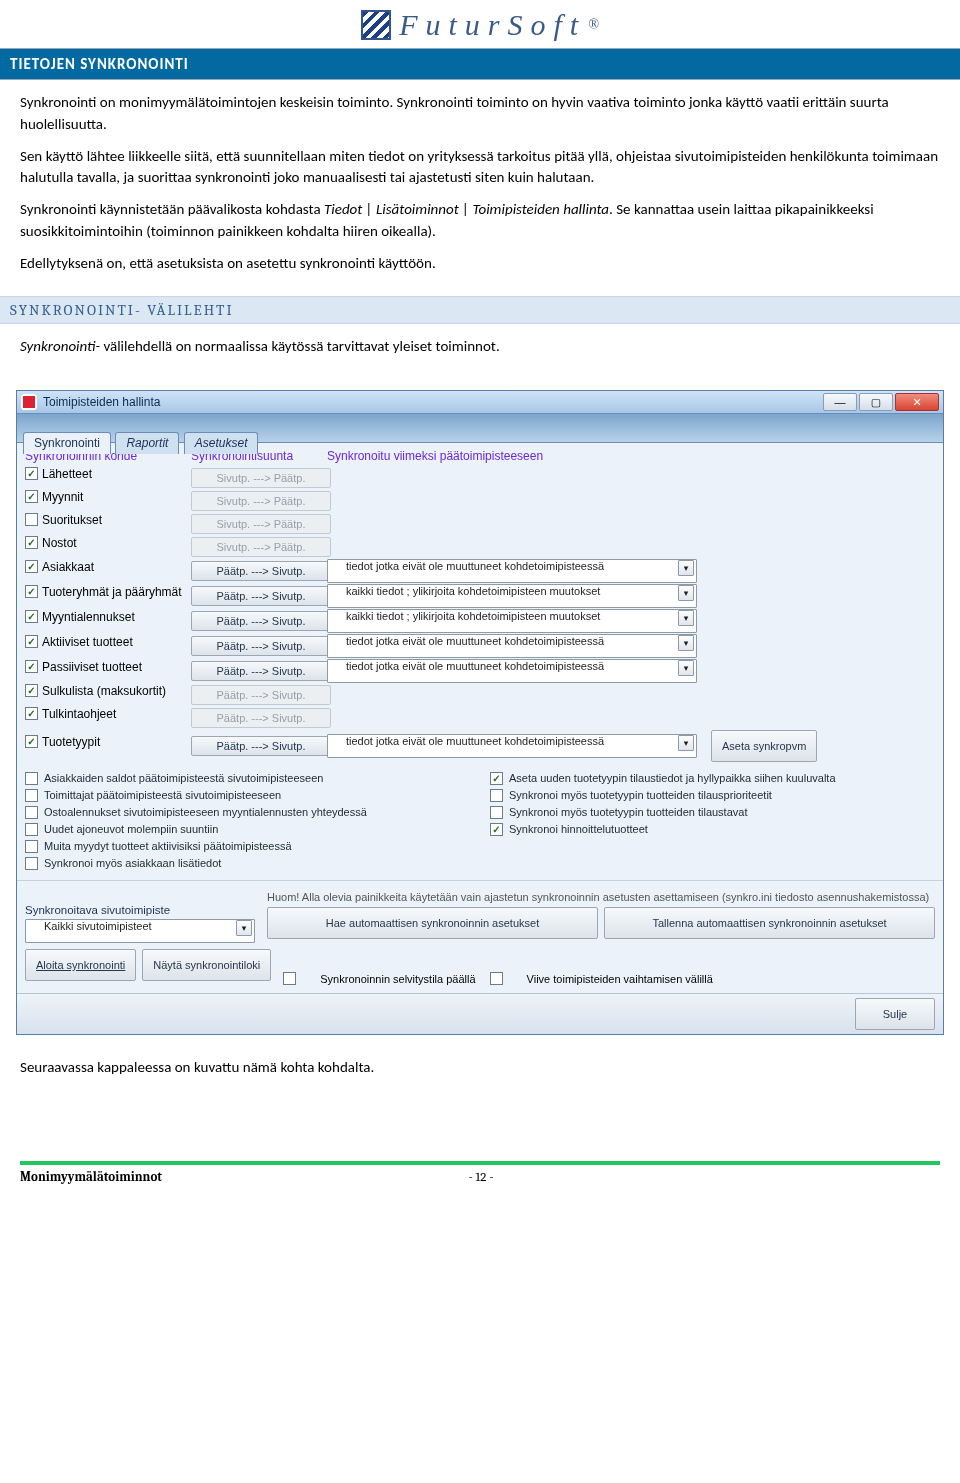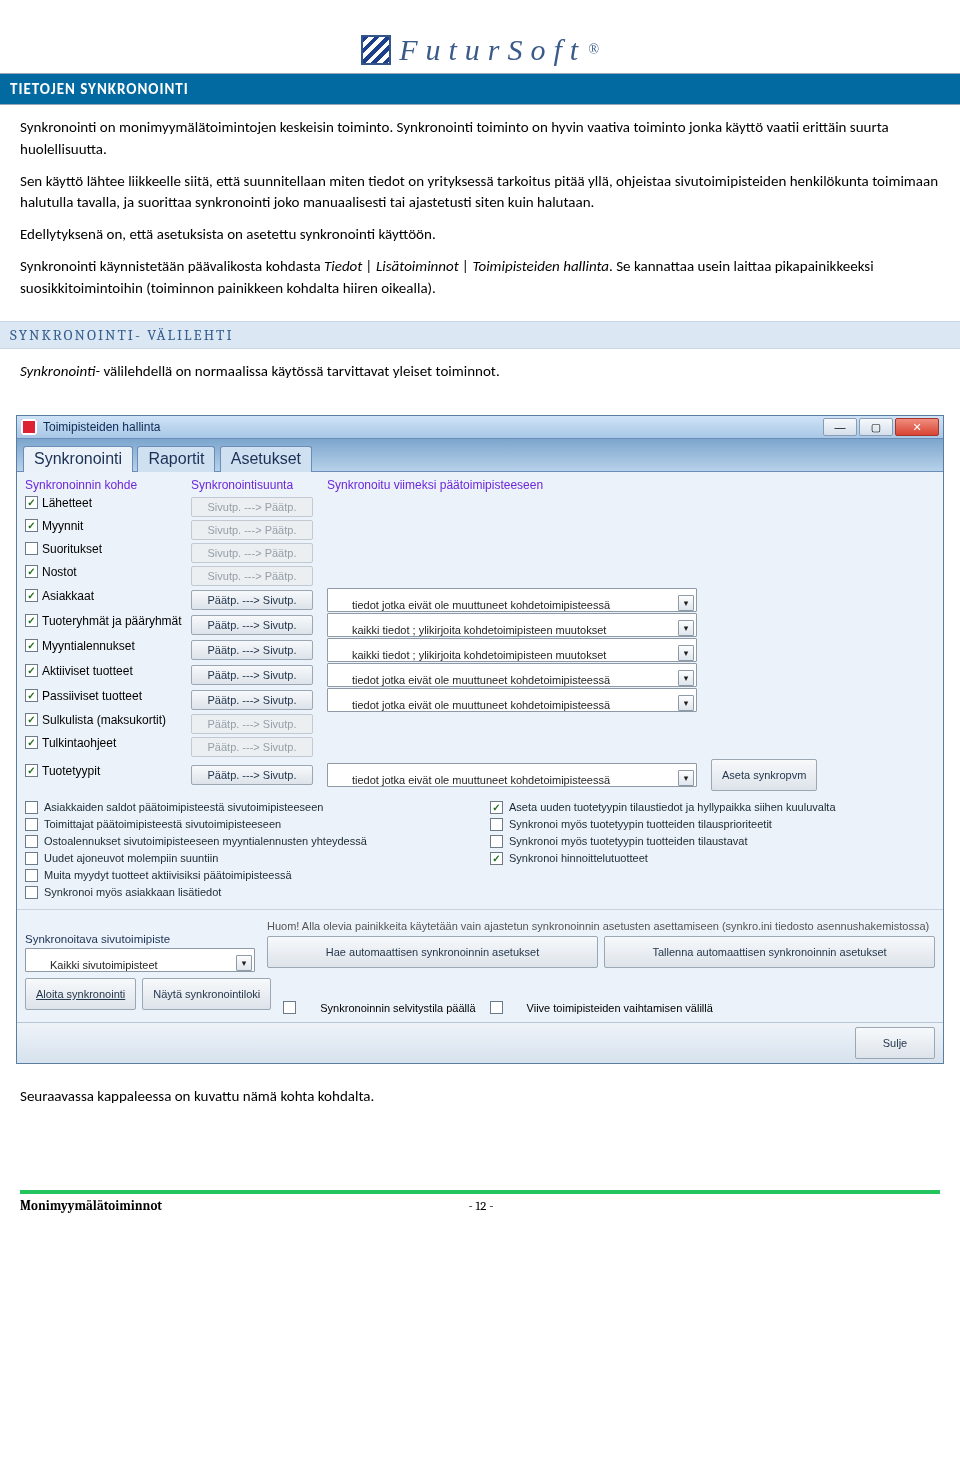--- a/index.html
+++ b/index.html
@@ -4,21 +4,21 @@
 <style>
   * { box-sizing: border-box; margin: 0; padding: 0; }
   body {
     font-family: Calibri, "Segoe UI", Arial, sans-serif;
     background: #fff;
     width: 960px;
     margin: 0 auto;
     color: #000;
     font-size: 15px;
   }
-  .page { padding: 0 0 30px 0; margin-top: 25px; }
+  .page { padding: 0 0 30px 0; }
   .logo-bar { text-align: center; padding: 8px 0 4px 0; }
   .logo {
     display: inline-flex; align-items: center; gap: 8px;
     font-family: Georgia, 'Times New Roman', serif;
     font-size: 30px; font-style: italic; letter-spacing: 8px;
     color: #3a5a8a;
   }
   .logo-mark {
     width: 30px; height: 30px; border: 2px solid #34558a;
     background: repeating-linear-gradient(135deg,#1b3f8a 0 4px,#fff 4px 8px);
@@ -72,44 +72,44 @@
   }
   .tab {
     display:inline-block;
     padding:3px 10px 4px 10px;
     background:#eaf1f8;
     border:1px solid #6d8db9;
     border-bottom:none;
     border-radius:3px 3px 0 0;
     margin-right:1px;
     color:#1b3055;
-    position:relative; top:1px;
-    font-size:16px;
-  }
-  .tab.inactive { background:#cfe0f0; }
+    position:relative; top:12px;
+    font-size:12px;
+  }
+  .tab.inactive { background:#cfe0f0;font-style:italic; }
   .wcontent { background:#ebf2f9; padding: 6px 8px 8px 8px; }
   .wcol-hdr { display:flex; gap:6px; margin-bottom:4px; color:#6d28d9;}
   .wcol-hdr .c1{ width:160px;}
   .wcol-hdr .c2{ width:130px;}
   .wcol-hdr .c3{ flex:1;}
   .wrow { display:flex; align-items:center; gap:6px; margin-bottom:1px;}
   .wrow .c1 { width:160px; display:flex; align-items:flex-start; gap:4px; min-height:22px;}
   .wrow .c2b {
-    width:122px; height:20px;
+    width:140px; height:20px;
     background:linear-gradient(#f7f9fb,#dde3ea);
     border:1px solid #9ba7b3; border-radius:2px;
     display:flex;align-items:center;justify-content:center;
     font-size:11px; color:#25374d;
   }
   .wrow .c2b.disabled{ color:#969fa8; border-color:#c2c9d0; background:#eceff2;}
   .wrow .c3f, .wsel {
     flex:1; height:24px; max-width:370px;
     background:#fff; border:1px solid #8e9aa6; border-radius:1px;
-    display:flex; align-items:flex-end; justify-content:space-between;
-    padding: 0 2px 0 24px; font-size:11px; color:#1e1e1e;
+    display:flex; align-items:flex-start; justify-content:space-between;
+    padding: 0 2px 0 18px; font-size:11px; color:#1e1e1e;
   }
   .wrow .c3f .dd, .wsel .dd { width:16px;height:16px;border:1px solid #8e9aa6;
     background:linear-gradient(#fdfdfd,#dfe6ee); border-radius:1px;
     display:flex;align-items:center;justify-content:center; font-size:9px;}
   .cb { width:13px;height:13px;border:1px solid #6d7b88; background:#fff;
     display:inline-flex;align-items:center;justify-content:center;
     font-size:10px;color:#1e6b1e; flex-shrink:0;}
   .cb::after{content:"";}
   .cb.checked::after{content:"✓";font-weight:bold;}
   .lowgrid { display:flex; gap:20px; margin-top:10px;}
@@ -157,24 +157,24 @@
       <span>FuturSoft</span>
         <sup>®</sup>
     </span>
   </div>
 
   <div class="h1-bar">TIETOJEN SYNKRONOINTI</div>
 
   <div class="body-copy">
     <p>Synkronointi on monimyymälätoimintojen keskeisin toiminto. Synkronointi toiminto on hyvin vaativa toiminto jonka käyttö vaatii erittäin suurta huolellisuutta.</p>
     <p>Sen käyttö lähtee liikkeelle siitä, että suunnitellaan miten tiedot on yrityksessä tarkoitus pitää yllä, ohjeistaa sivutoimipisteiden henkilökunta toimimaan halutulla tavalla, ja suorittaa synkronointi joko manuaalisesti tai ajastetusti siten kuin halutaan.</p>
-    <p>Edellytyksenä on, että asetuksista on asetettu synkronointi käyttöön.</p>
     <p>
       <span>Synkronointi käynnistetään päävalikosta kohdasta </span><span class="italic">Tiedot | Lisätoiminnot | Toimipisteiden hallinta</span><span>. Se kannattaa usein laittaa pikapainikkeeksi suosikkitoimintoihin (toiminnon painikkeen kohdalta hiiren oikealla).</span>
     </p>
+    <p>Edellytyksenä on, että asetuksista on asetettu synkronointi käyttöön.</p>
   </div>
 
   <div class="h2-bar">SYNKRONOINTI- VÄLILEHTI</div>
 
   <div class="body-copy">
     <p>
       <span class="italic">Synkronointi-</span><span> välilehdellä on normaalissa käytössä tarvittavat yleiset toiminnot.</span>
     </p>
   </div>
 

